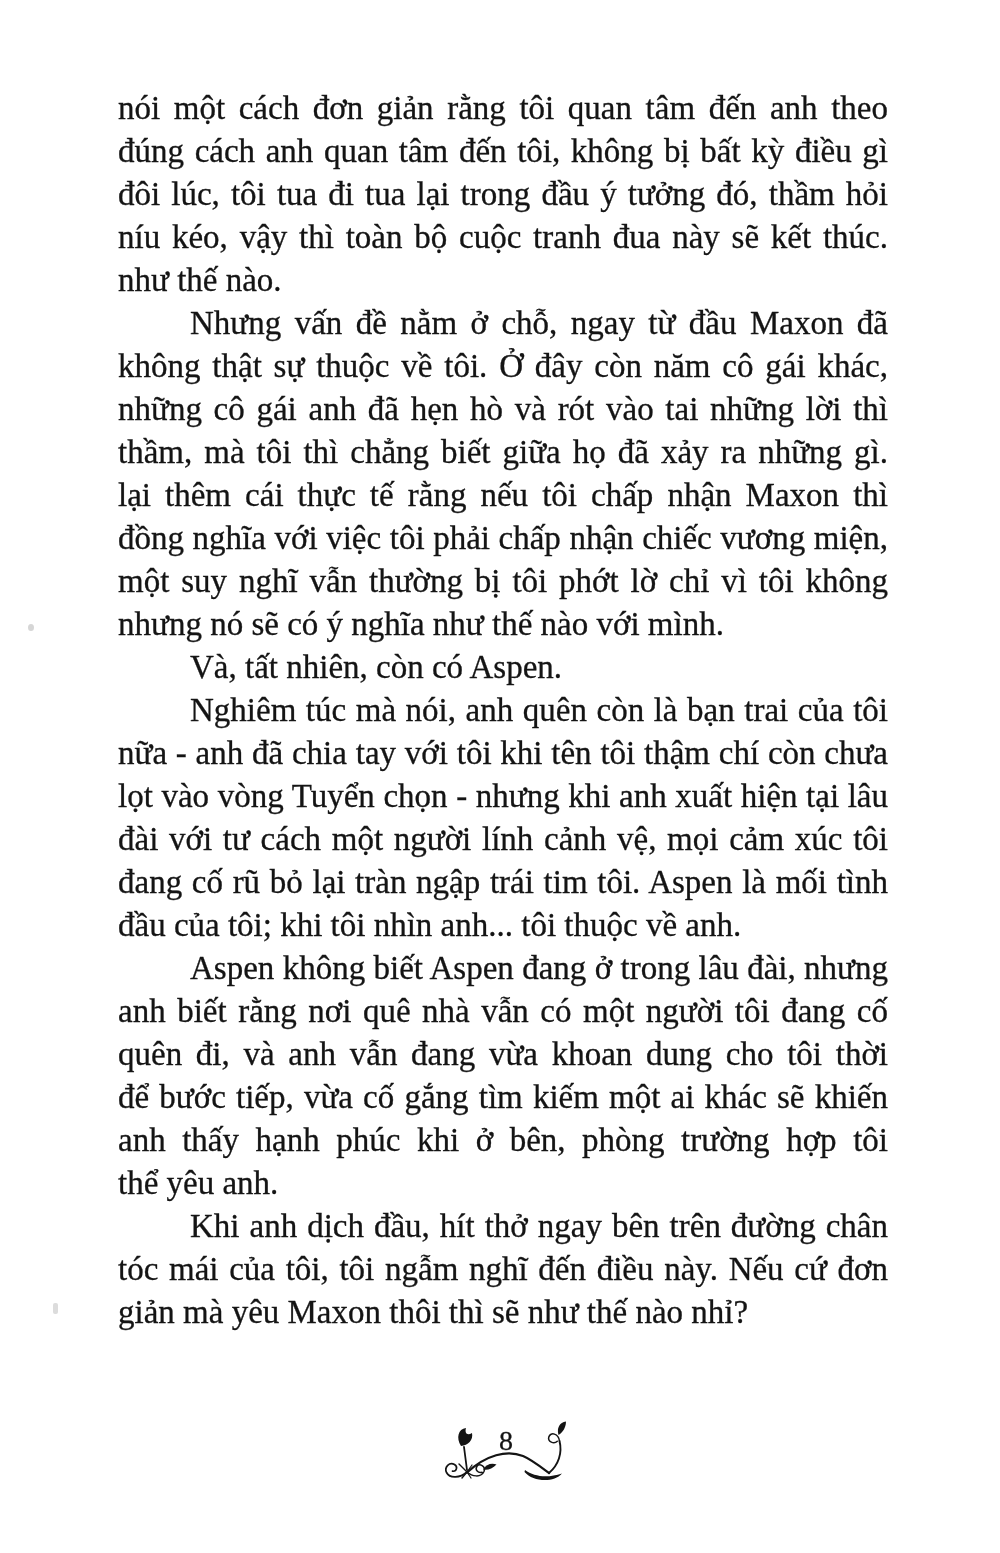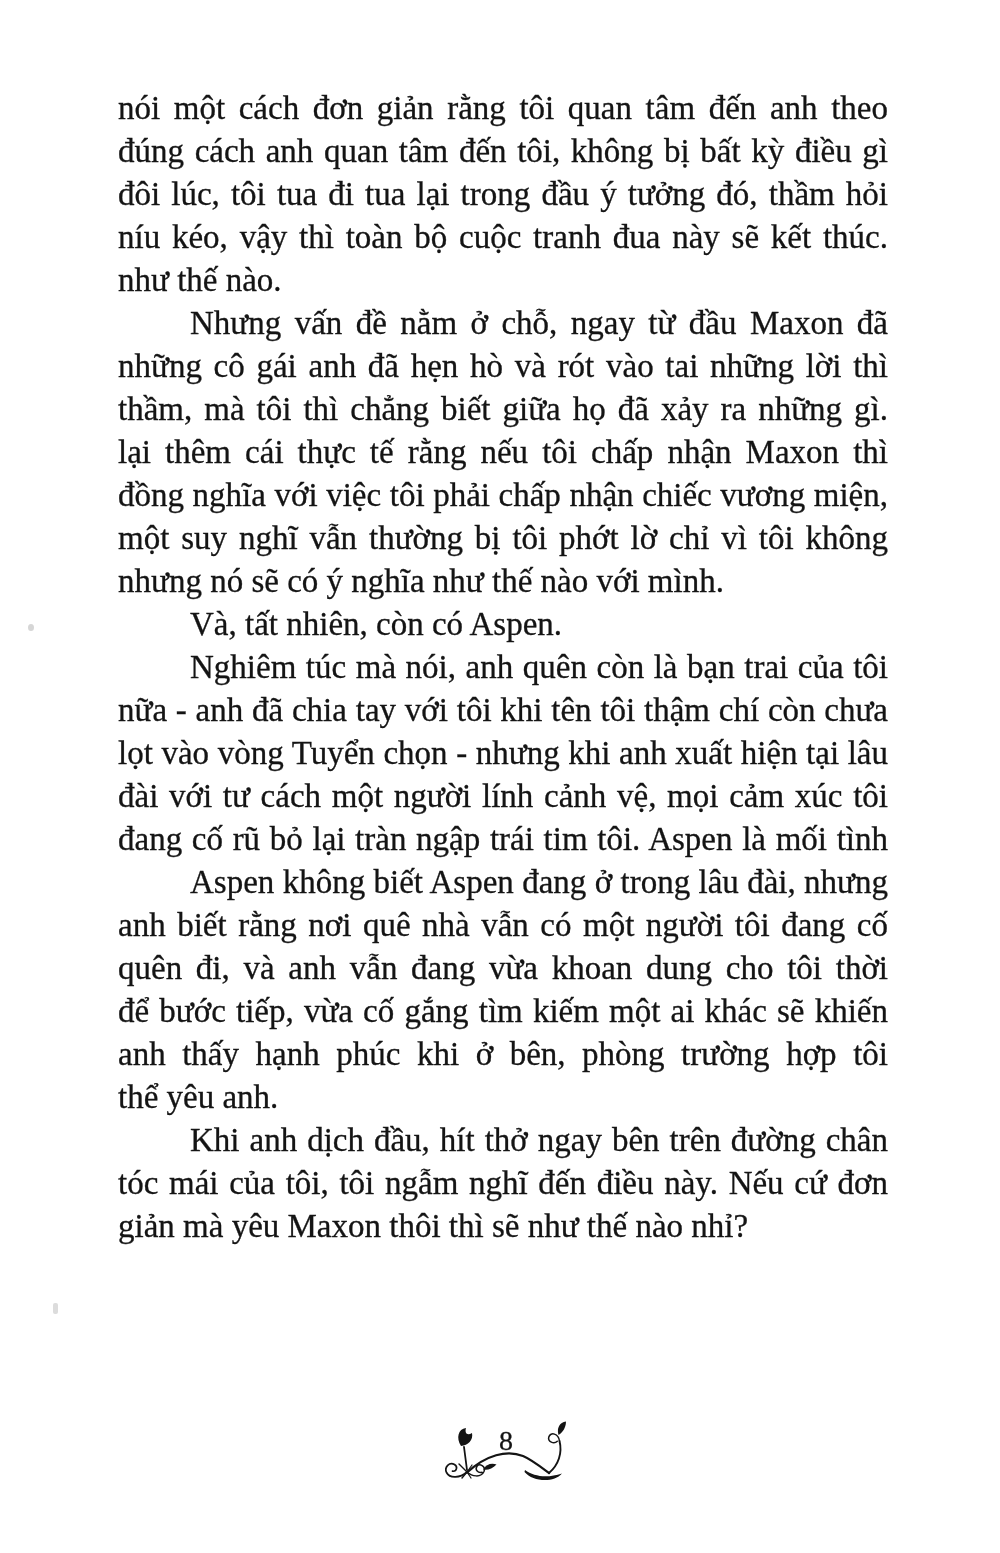--- a/index.html
+++ b/index.html
@@ -69,36 +69,38 @@
   <div class="text-block">
       <div class="paragraph">
         <div class="line">nói một cách đơn giản rằng tôi quan tâm đến anh theo</div>
         <div class="line">đúng cách anh quan tâm đến tôi, không bị bất kỳ điều gì</div>
         <div class="line">đôi lúc, tôi tua đi tua lại trong đầu ý tưởng đó, thầm hỏi</div>
         <div class="line">níu kéo, vậy thì toàn bộ cuộc tranh đua này sẽ kết thúc. Và</div>
         <div class="line last">như thế nào.</div>
       </div>
       <div class="paragraph">
         <div class="line indent">Nhưng vấn đề nằm ở chỗ, ngay từ đầu Maxon đã</div>
+        <div class="line">không thật sự thuộc về tôi. Ở đây còn năm cô gái khác,</div>
         <div class="line">những cô gái anh đã hẹn hò và rót vào tai những lời thì</div>
         <div class="line">thầm, mà tôi thì chẳng biết giữa họ đã xảy ra những gì. Rồi</div>
         <div class="line">lại thêm cái thực tế rằng nếu tôi chấp nhận Maxon thì cũng</div>
         <div class="line">đồng nghĩa với việc tôi phải chấp nhận chiếc vương miện,</div>
         <div class="line">một suy nghĩ vẫn thường bị tôi phớt lờ chỉ vì tôi không</div>
         <div class="line last">nhưng nó sẽ có ý nghĩa như thế nào với mình.</div>
       </div>
       <div class="paragraph">
         <div class="line last indent">Và, tất nhiên, còn có Aspen.</div>
       </div>
       <div class="paragraph">
         <div class="line indent">Nghiêm túc mà nói, anh quên còn là bạn trai của tôi</div>
         <div class="line">nữa - anh đã chia tay với tôi khi tên tôi thậm chí còn chưa</div>
         <div class="line">lọt vào vòng Tuyển chọn - nhưng khi anh xuất hiện tại lâu</div>
         <div class="line">đài với tư cách một người lính cảnh vệ, mọi cảm xúc tôi vẫn</div>
         <div class="line">đang cố rũ bỏ lại tràn ngập trái tim tôi. Aspen là mối tình</div>
+        <div class="line last">đầu của tôi; khi tôi nhìn anh... tôi thuộc về anh.</div>
       </div>
       <div class="paragraph">
         <div class="line indent">Aspen không biết Aspen đang ở trong lâu đài, nhưng</div>
         <div class="line">anh biết rằng nơi quê nhà vẫn có một người tôi đang cố</div>
         <div class="line">quên đi, và anh vẫn đang vừa khoan dung cho tôi thời gian</div>
         <div class="line">để bước tiếp, vừa cố gắng tìm kiếm một ai khác sẽ khiến</div>
         <div class="line">anh thấy hạnh phúc khi ở bên, phòng trường hợp tôi không</div>
         <div class="line last">thể yêu anh.</div>
       </div>
       <div class="paragraph">

